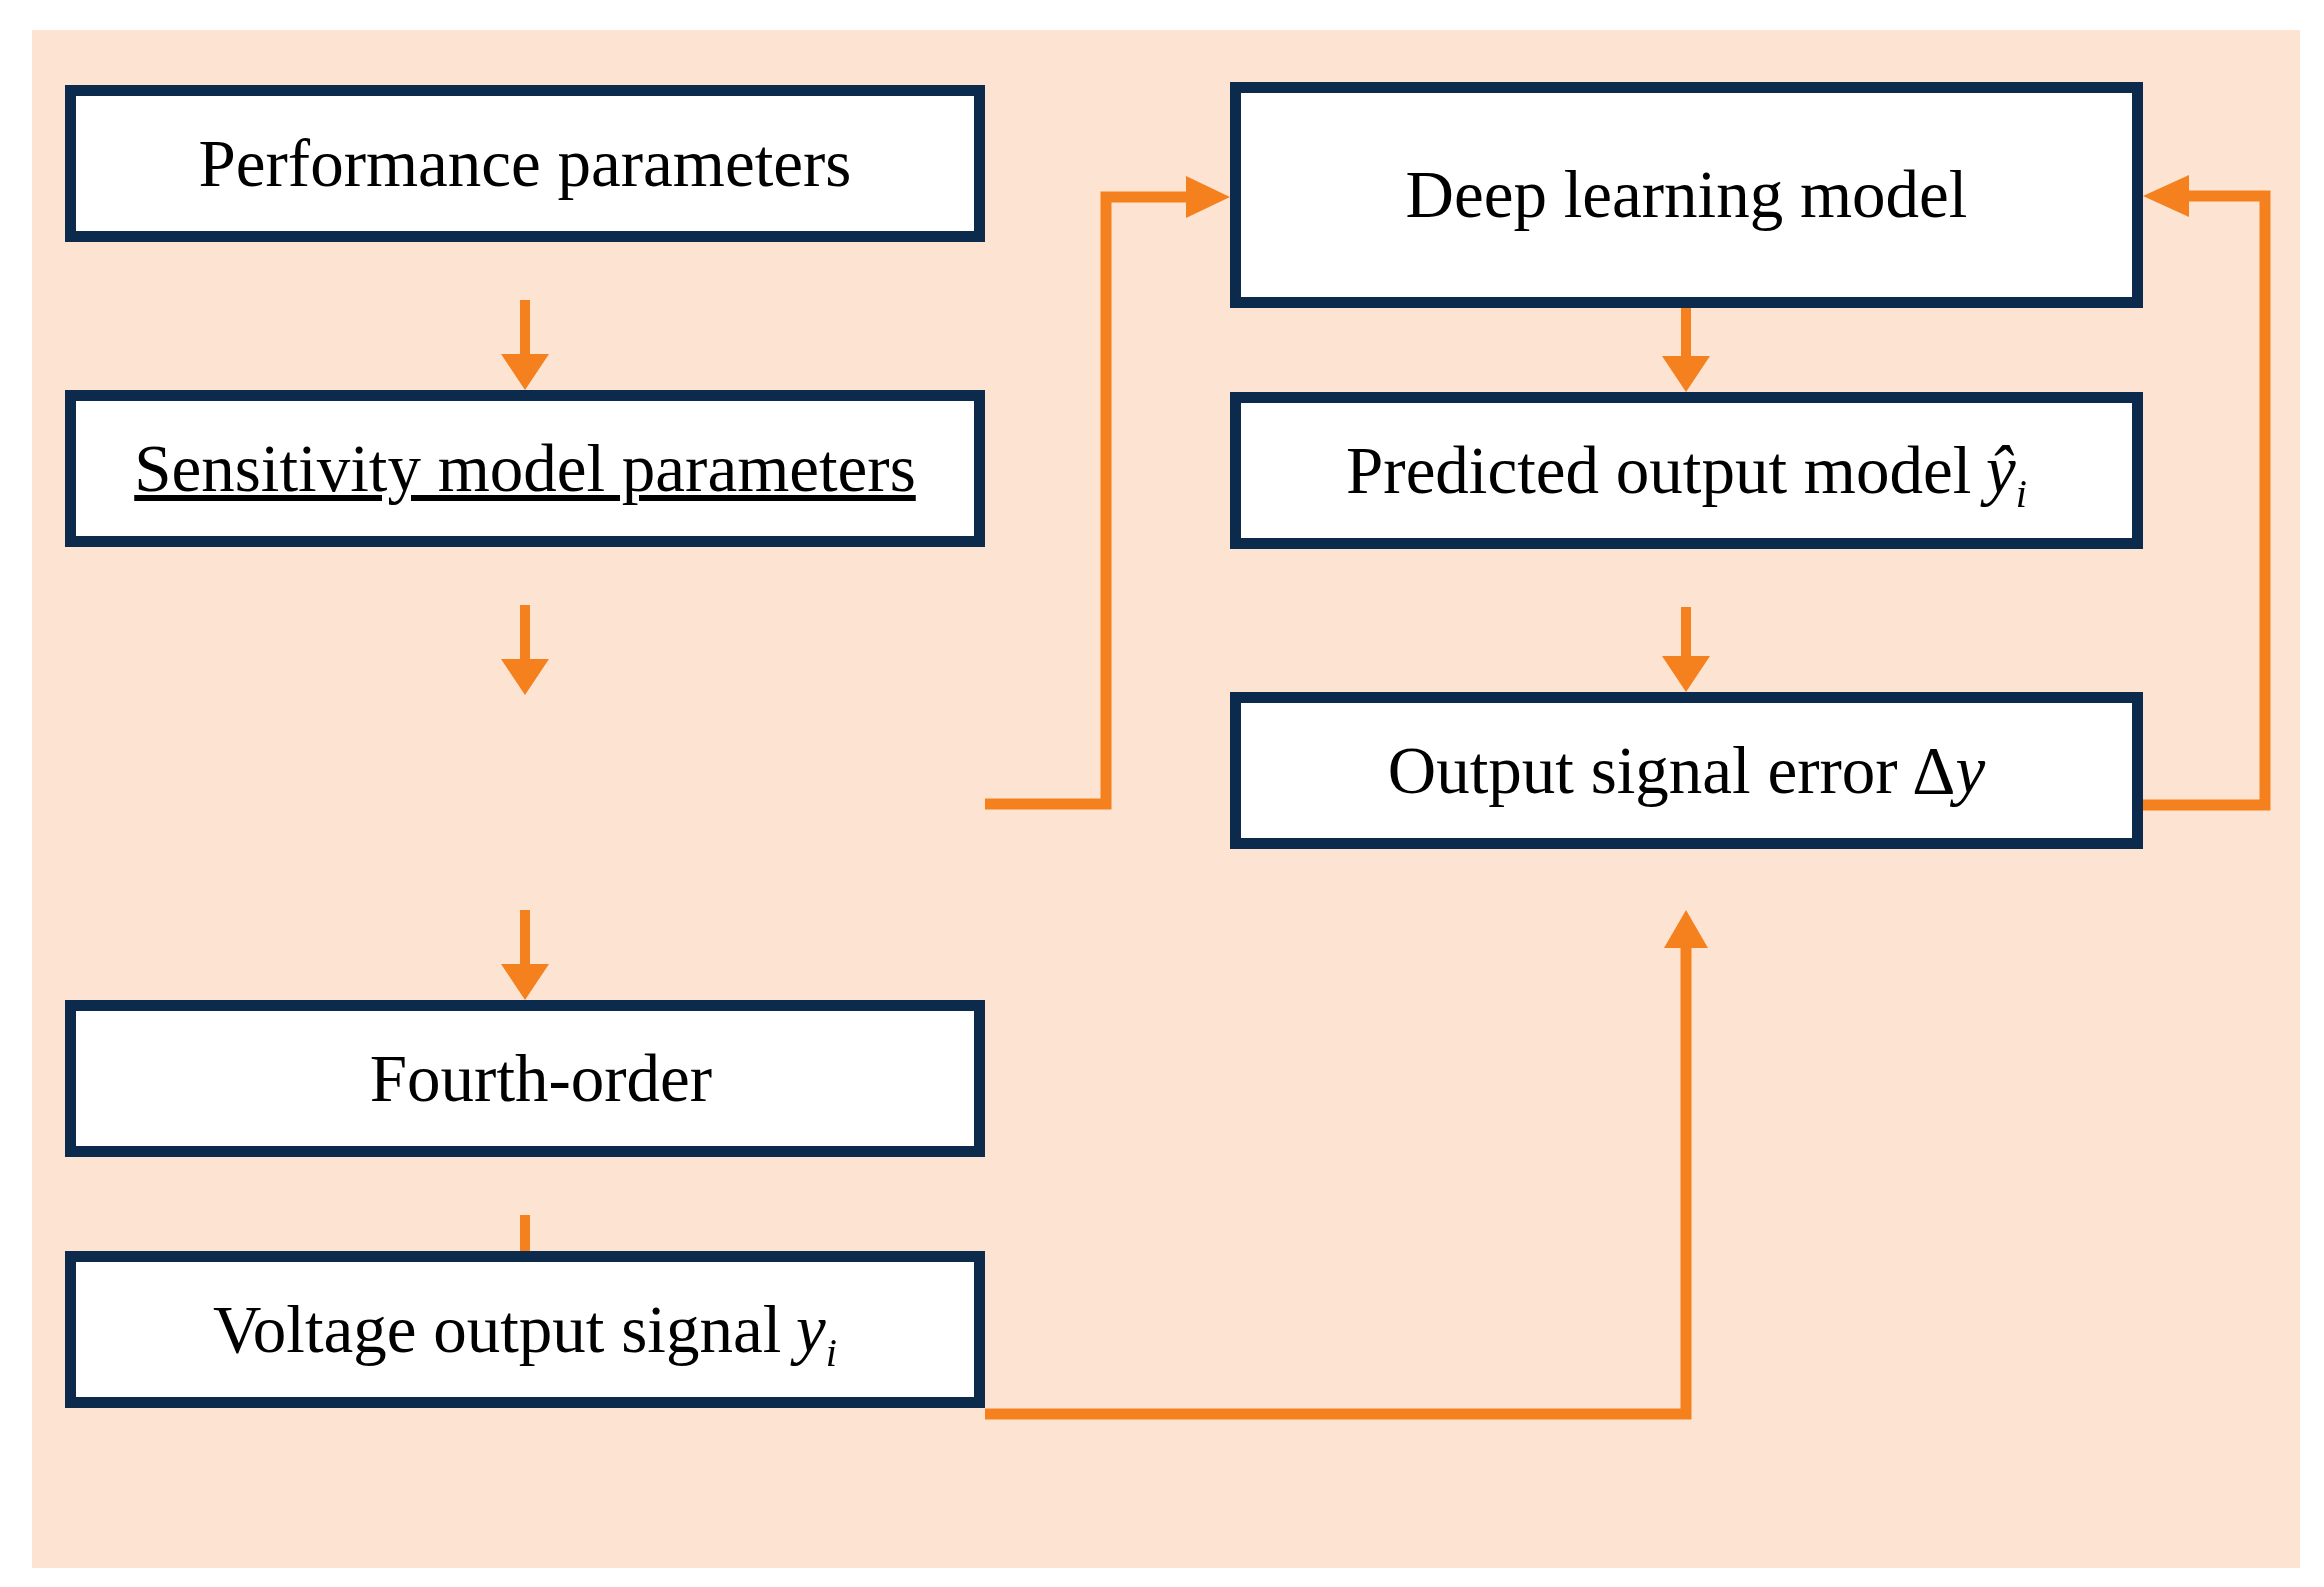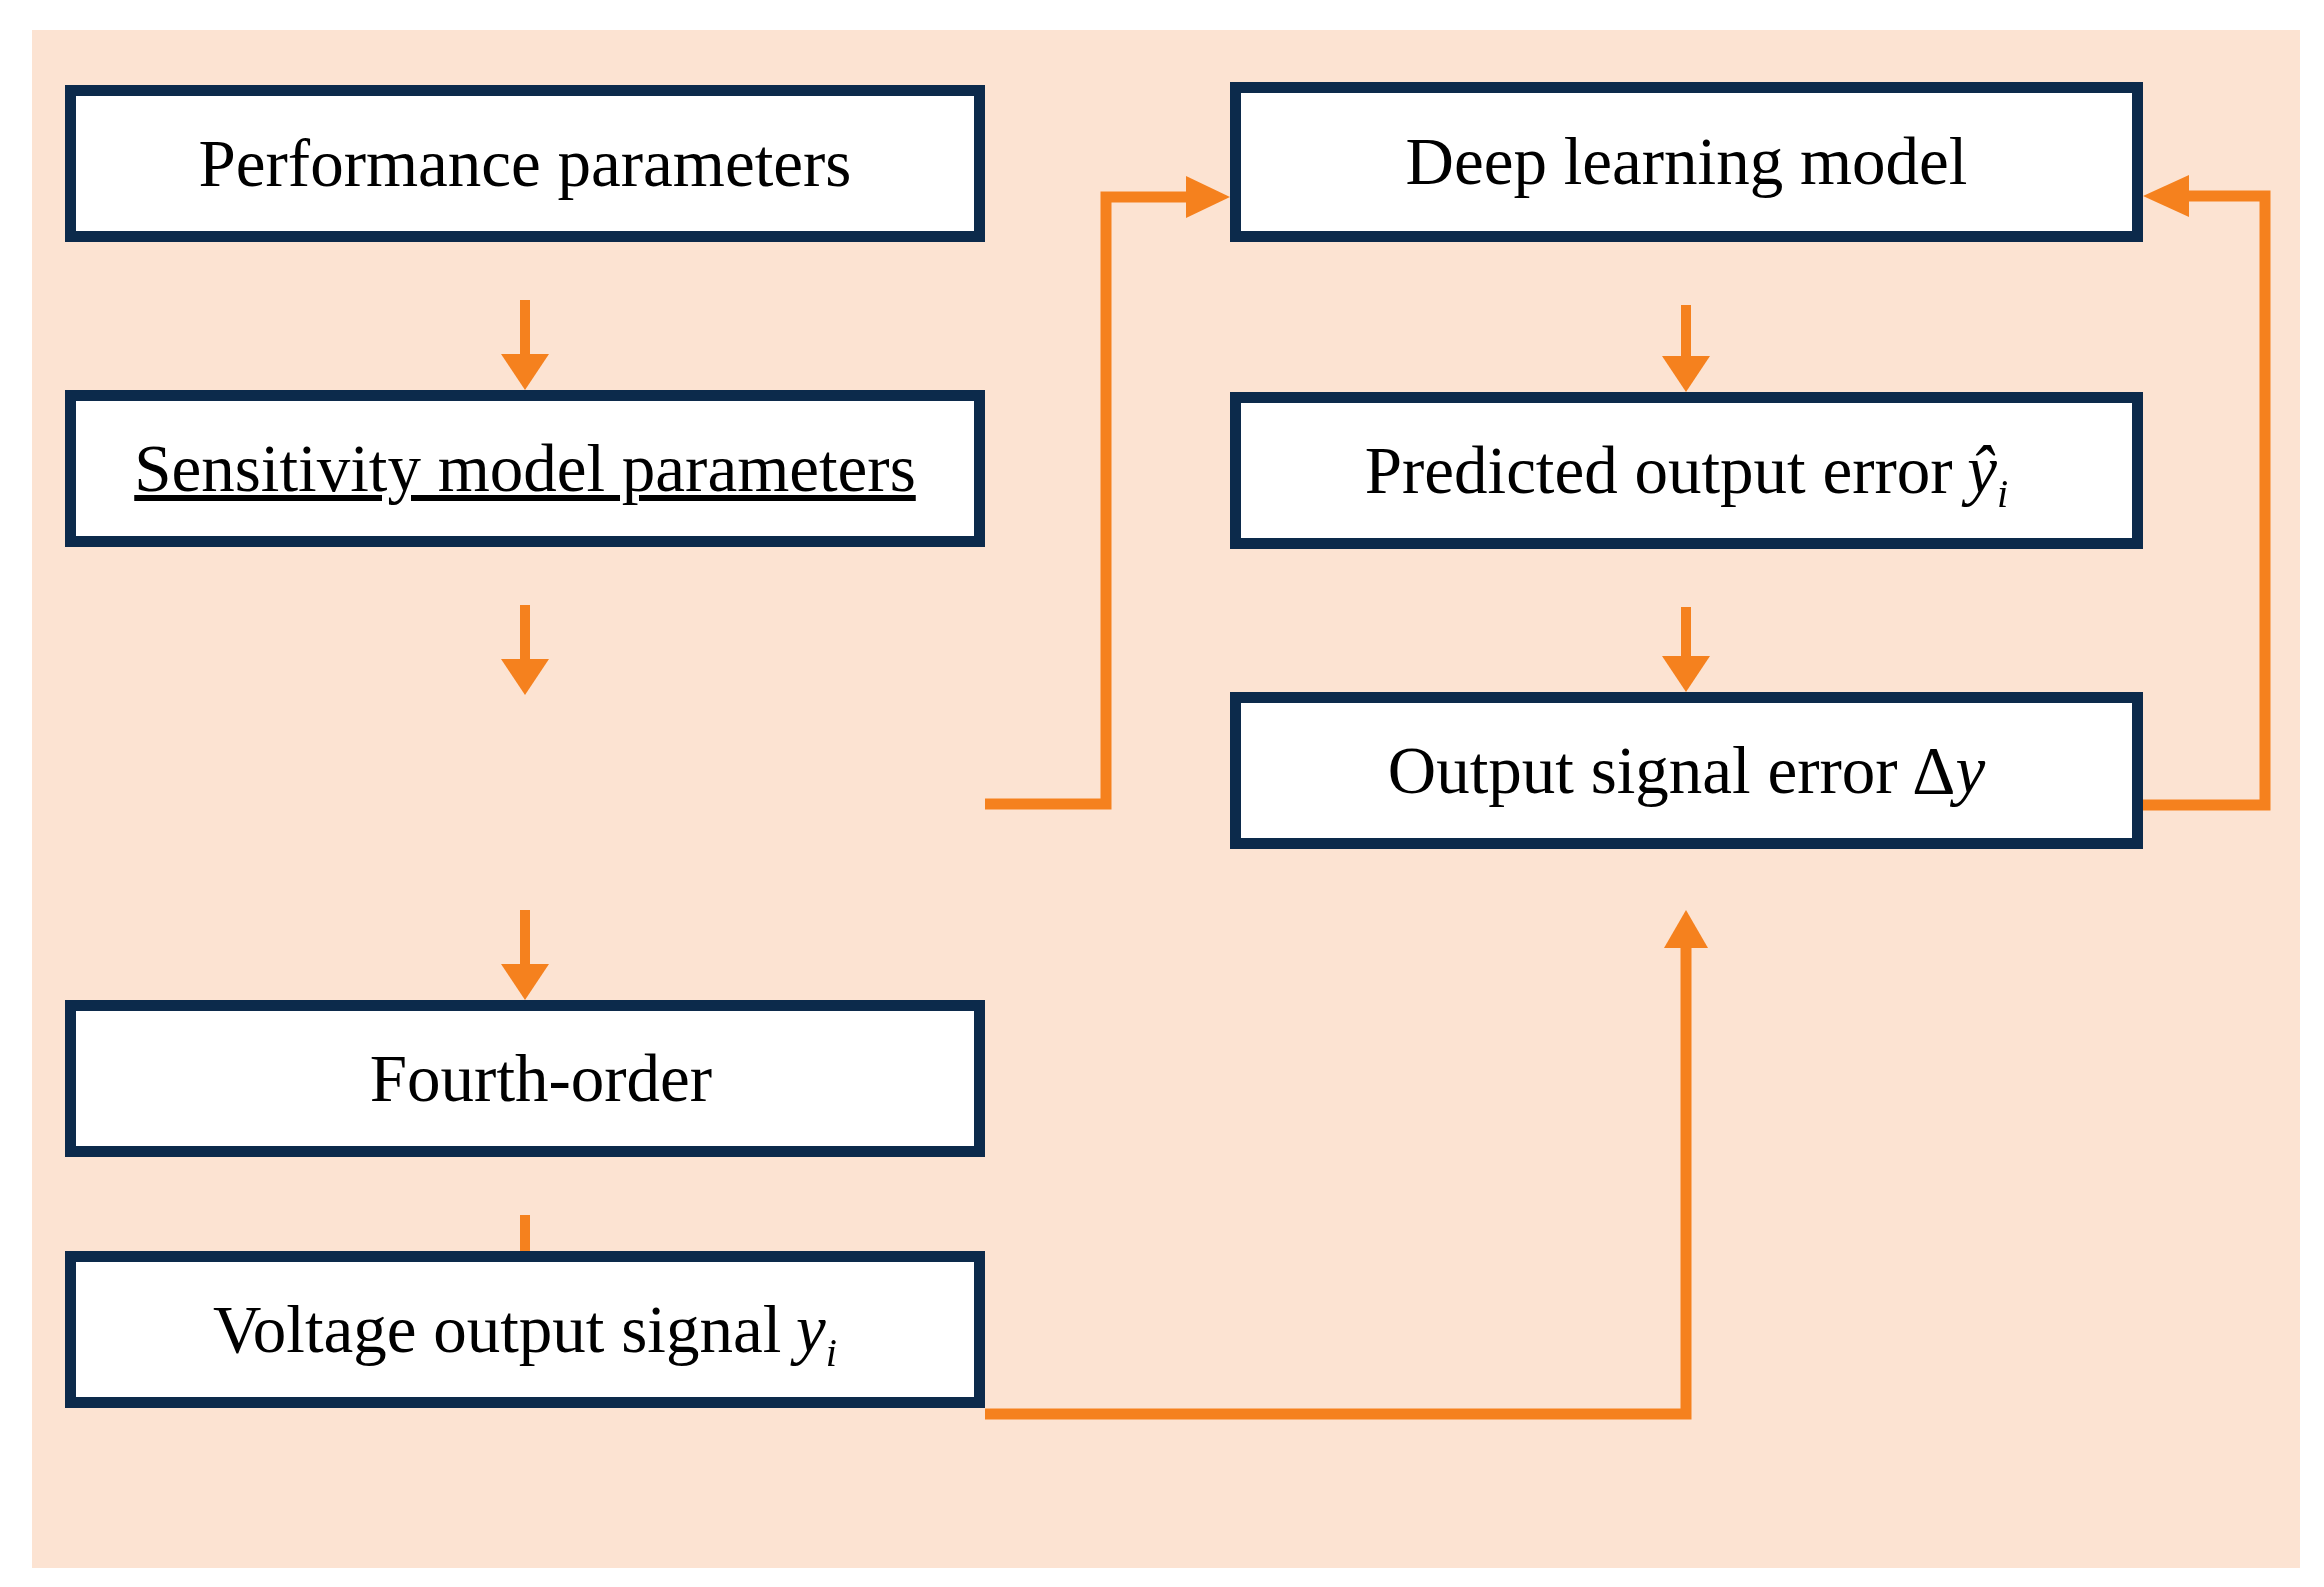--- a/index.html
+++ b/index.html
@@ -121,25 +121,25 @@
   <div class="node two-line" style="top:1000px;padding-left:32px;">
     <span class="lbl">
       <span class="line">Fourth-order</span>
     </span>
   </div>
 
   <div class="node" style="top:1251px;">
     <span class="lbl"><span>Voltage output signal</span><span class="math"><i>y</i><sub><i>i</i></sub></span></span>
   </div>
 
-  <div class="node right" style="top:82px;height:160px;">
+  <div class="node right" style="top:82px;height:226px;">
     <span class="lbl">Deep learning model</span>
   </div>
 
   <div class="node right" style="top:392px;">
-    <span class="lbl"><span>Predicted output error</span><span class="math"><i>ŷ</i><sub><i>i</i></sub></span></span>
+    <span class="lbl"><span>Predicted output model</span><span class="math"><i>ŷ</i><sub><i>i</i></sub></span></span>
   </div>
 
   <div class="node right" style="top:692px;">
     <span class="lbl"><span>Output signal error</span><span class="math"><span class="delta">Δ</span><i>y</i></span></span>
   </div>
 
 </div>
 
 </body></html>

